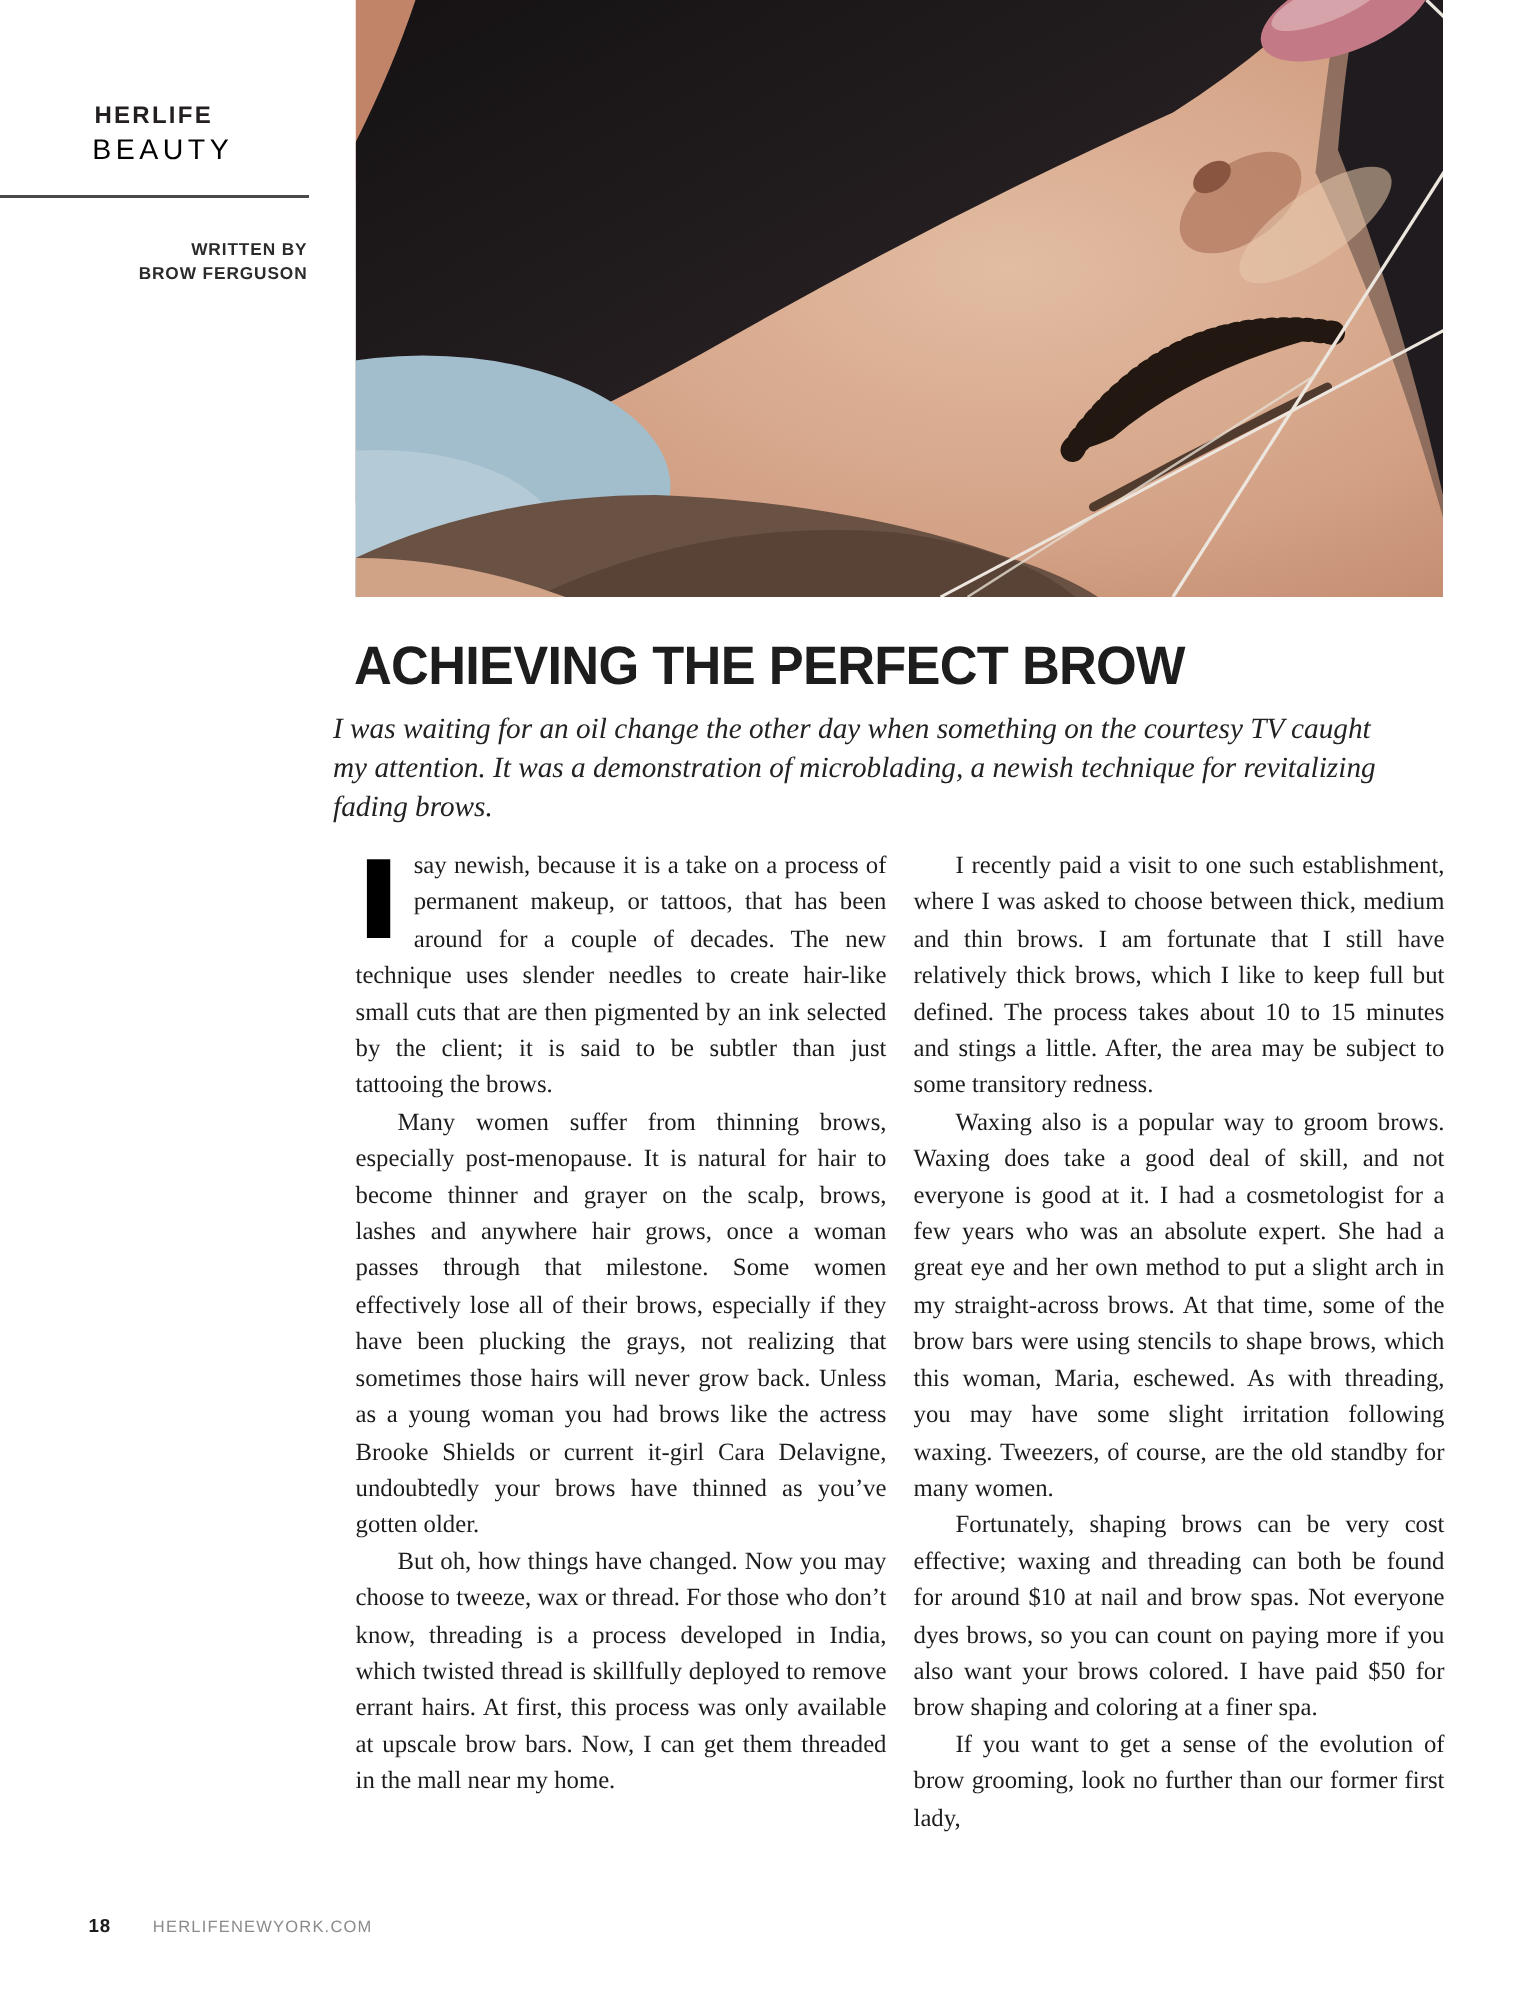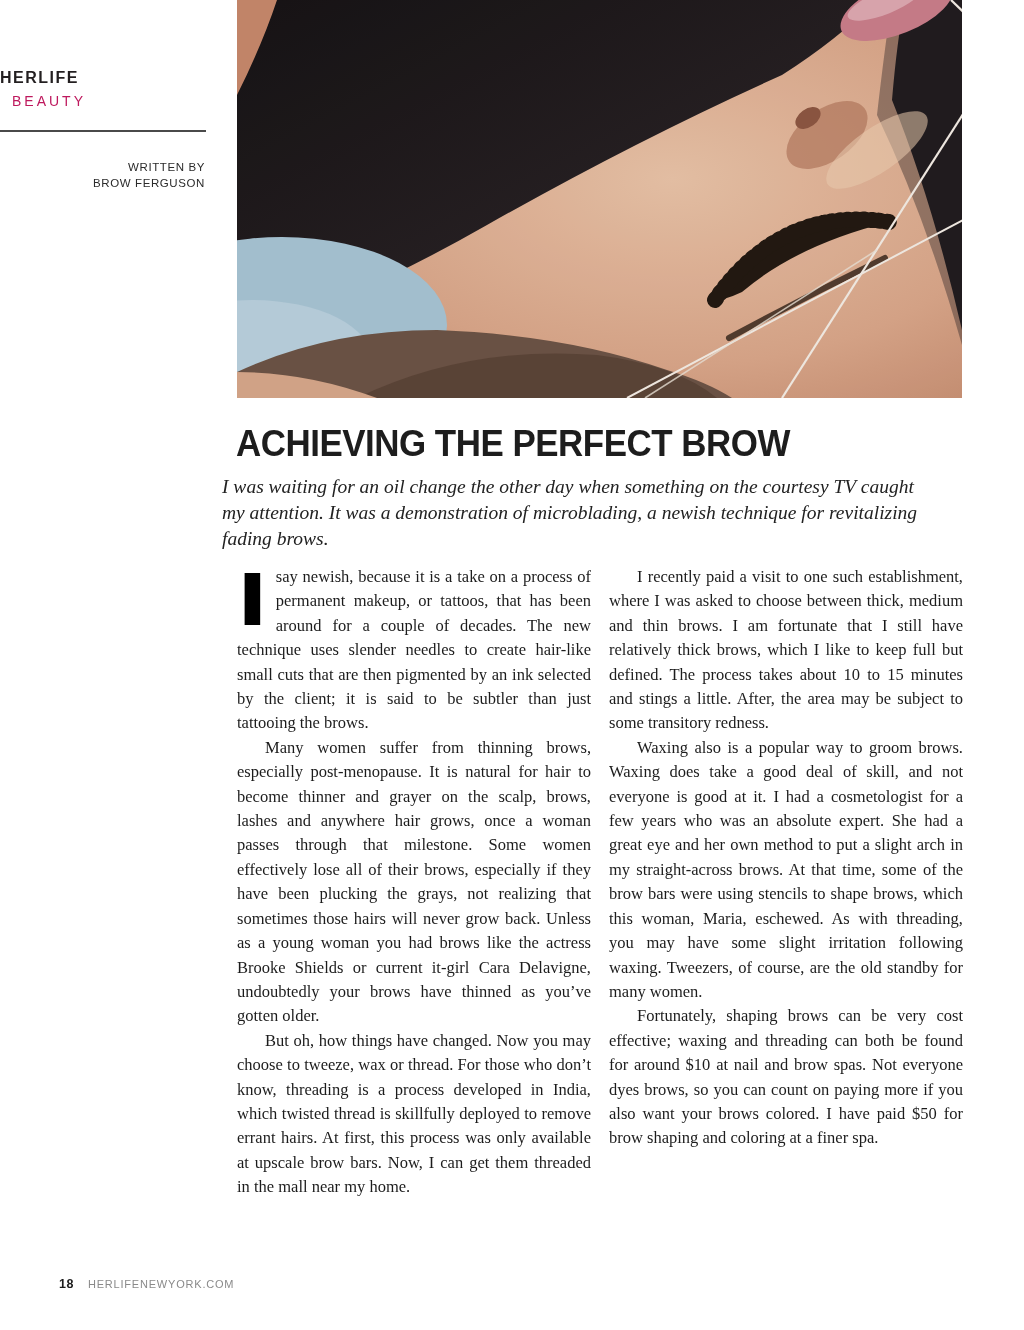--- a/index.html
+++ b/index.html
@@ -1,33 +1,33 @@
 <!DOCTYPE html>
 <html><head>
 <meta charset="utf-8">
 <style>
   html,body{margin:0;padding:0;}
   body{
     width:1024px;height:1330px;background:#ffffff;position:relative;
     font-family:"Liberation Serif", serif;color:#1b1b1b;overflow:hidden;
   }
   
-  .masthead{position:absolute;top:68px;left:0;width:205px;text-align:left;}
+  .masthead{position:absolute;top:68px;left:0;width:205px;text-align:center;}
   .brand{
     font-family:"Liberation Sans", sans-serif;font-weight:bold;
     font-size:16px;letter-spacing:1.5px;color:#231f20;line-height:20px;
   }
   .category{
     font-family:"Liberation Sans", sans-serif;font-weight:normal;
-    font-size:14px;letter-spacing:3px;color:#be185d;line-height:26px;padding-left:12px;
+    font-size:19px;letter-spacing:3px;color:#000000;line-height:26px;padding-left:12px;
   }
   .side-rule{position:absolute;top:130px;left:0;width:206px;height:2px;background:#4a4a4a;}
   .byline{
     position:absolute;top:159px;left:0;width:205px;text-align:right;
-    font-family:"Liberation Sans", sans-serif;font-weight:normal;
+    font-family:"Liberation Sans", sans-serif;font-weight:bold;
     font-size:11.5px;letter-spacing:.6px;color:#2b2b2b;line-height:16px;
   }
   
   .photo{position:absolute;left:237px;top:0;width:725px;height:398px;overflow:hidden;}
   .photo svg{display:block;}
   
   .title{
     position:absolute;left:236px;top:423px;width:740px;
     font-family:"Liberation Sans", sans-serif;font-weight:bold;
     font-size:36px;letter-spacing:-.5px;color:#1d1d1d;
@@ -52,21 +52,21 @@
   .dropcap{
     float:left;
     font-family:"DejaVu Sans", sans-serif;font-weight:bold;
     font-size:72px;line-height:62px;color:#000;
     margin:4px 12px 0 0;transform:scaleX(1.15);transform-origin:left top;
   }
   
   .footer{
     position:absolute;left:59px;top:1277px;
     font-family:"Liberation Sans", sans-serif;font-size:11.5px;
-    display:flex;align-items:baseline;gap:14px;
+    display:flex;align-items:baseline;gap:28px;
   }
   .page-num{font-weight:bold;color:#1d1d1d;font-size:12.5px;letter-spacing:.5px;}
   .site{color:#8a8a8a;letter-spacing:.8px;font-size:11px;}
 </style>
 </head>
 <body>
 
 <div class="masthead">
   <div class="brand">HERLIFE</div>
   <div class="category">BEAUTY</div>
@@ -146,19 +146,20 @@
 <div class="columns">
   <div class="col">
     <p class="first"><span class="dropcap">I</span><span>say newish, because it is a take on a process of permanent makeup, or tattoos, that has been around for a couple of decades. The new technique uses slender needles to create hair-like small cuts that are then pigmented by an ink selected by the client; it is said to be subtler than just tattooing the brows.</span></p>
     <p>Many women suffer from thinning brows, especially post-menopause. It is natural for hair to become thinner and grayer on the scalp, brows, lashes and anywhere hair grows, once a woman passes through that milestone. Some women effectively lose all of their brows, especially if they have been plucking the grays, not realizing that sometimes those hairs will never grow back. Unless as a young woman you had brows like the actress Brooke Shields or current it-girl Cara Delavigne, undoubtedly your brows have thinned as you’ve gotten older.</p>
     <p>But oh, how things have changed. Now you may choose to tweeze, wax or thread. For those who don’t know, threading is a process developed in India, which twisted thread is skillfully deployed to remove errant hairs. At first, this process was only available at upscale brow bars. Now, I can get them threaded in the mall near my home.</p>
   </div>
   <div class="col">
     <p>I recently paid a visit to one such establishment, where I was asked to choose between thick, medium and thin brows. I am fortunate that I still have relatively thick brows, which I like to keep full but defined. The process takes about 10 to 15 minutes and stings a little. After, the area may be subject to some transitory redness.</p>
     <p>Waxing also is a popular way to groom brows. Waxing does take a good deal of skill, and not everyone is good at it. I had a cosmetologist for a few years who was an absolute expert. She had a great eye and her own method to put a slight arch in my straight-across brows. At that time, some of the brow bars were using stencils to shape brows, which this woman, Maria, eschewed. As with threading, you may have some slight irritation following waxing. Tweezers, of course, are the old standby for many women.</p>
     <p>Fortunately, shaping brows can be very cost effective; waxing and threading can both be found for around $10 at nail and brow spas. Not everyone dyes brows, so you can count on paying more if you also want your brows colored. I have paid $50 for brow shaping and coloring at a finer spa.</p>
+    <p>If you want to get a sense of the evolution of brow grooming, look no further than our former first lady,</p>
   </div>
 </div>
 
 <div class="footer">
   <span class="page-num">18</span>
   <span class="site">HERLIFENEWYORK.COM</span>
 </div>
 
 </body></html>

